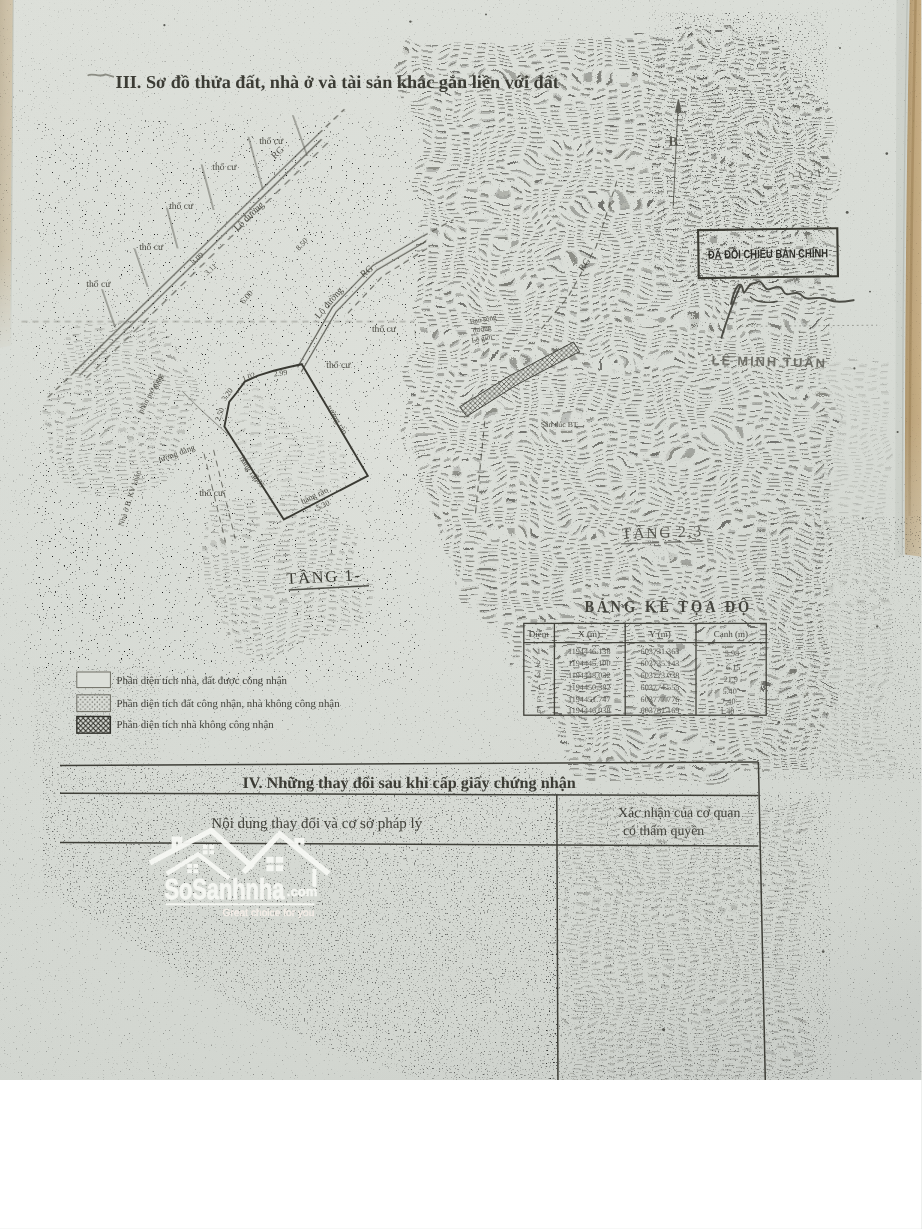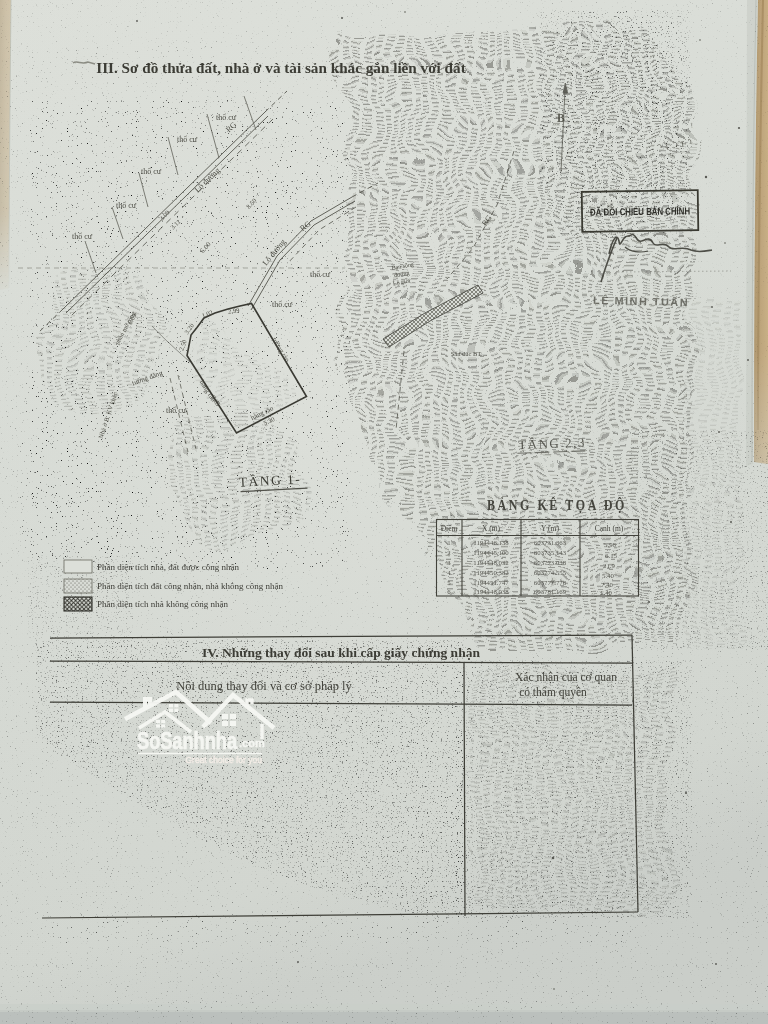--- a/index.html
+++ b/index.html
@@ -1,16 +1,16 @@
 <!DOCTYPE html>
 <html><head>
 <meta charset="utf-8">
 <style>
 html,body{margin:0;padding:0;}
-#page{position:relative;width:768px;height:1024px;overflow:hidden;background:#d5d9d3;font-family:"Liberation Serif",serif;}
+#page{position:relative;width:768px;height:900px;overflow:hidden;background:#d5d9d3;font-family:"Liberation Serif",serif;}
 
 </style>
 </head>
 <body>
 <div id="page">
 <svg width="768" height="1024" viewBox="0 0 768 1024" xmlns="http://www.w3.org/2000/svg" font-family="Liberation Serif,serif">
 <defs>
 
 <linearGradient id="paperG" x1="0" y1="0" x2="0.25" y2="1">
  <stop offset="0" stop-color="#dde0da"></stop>

